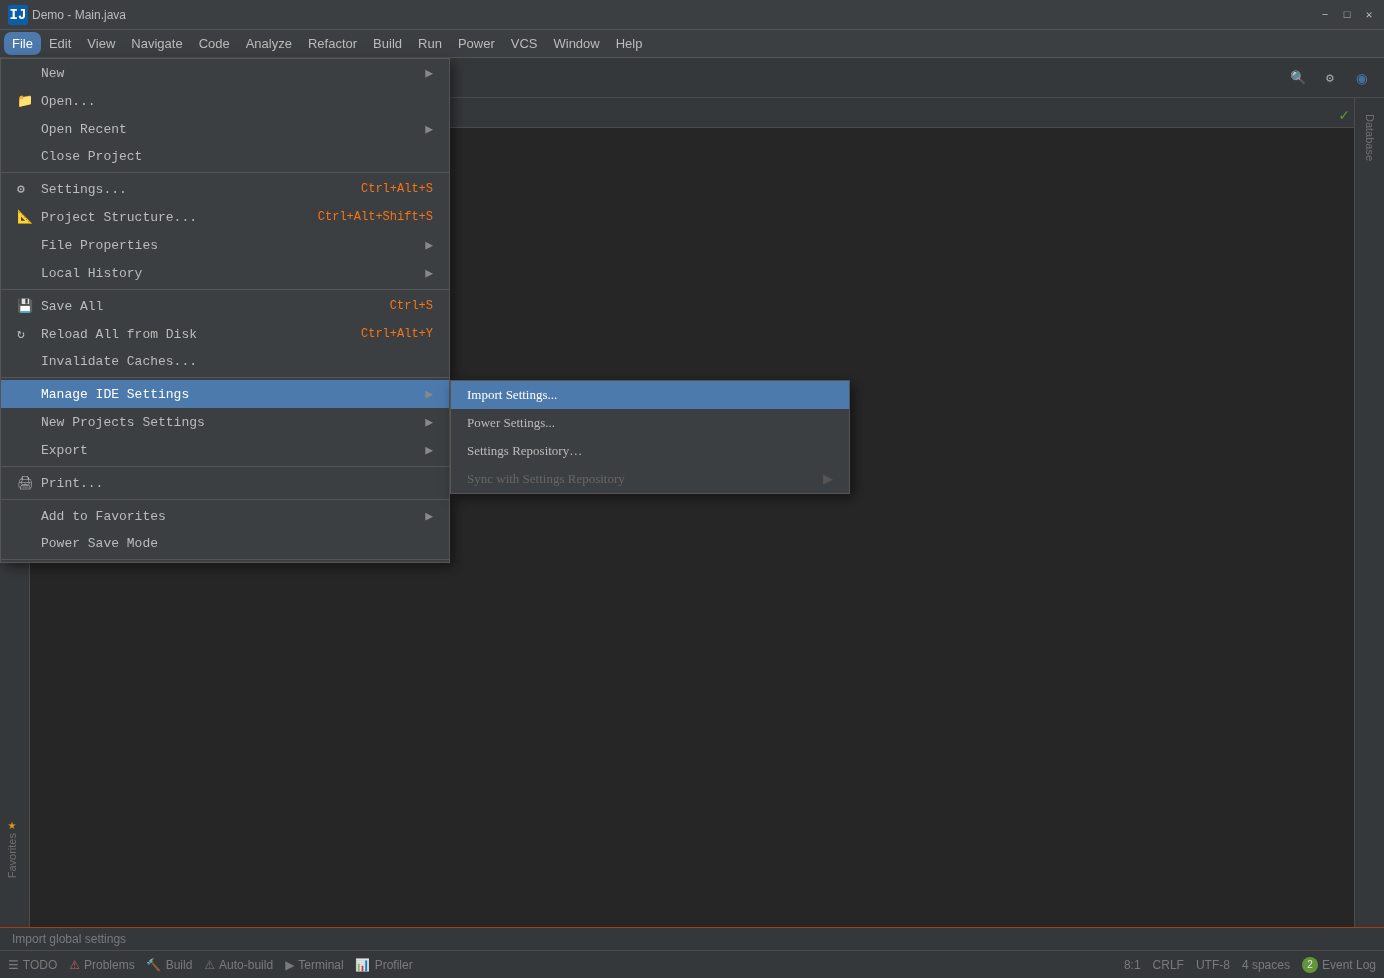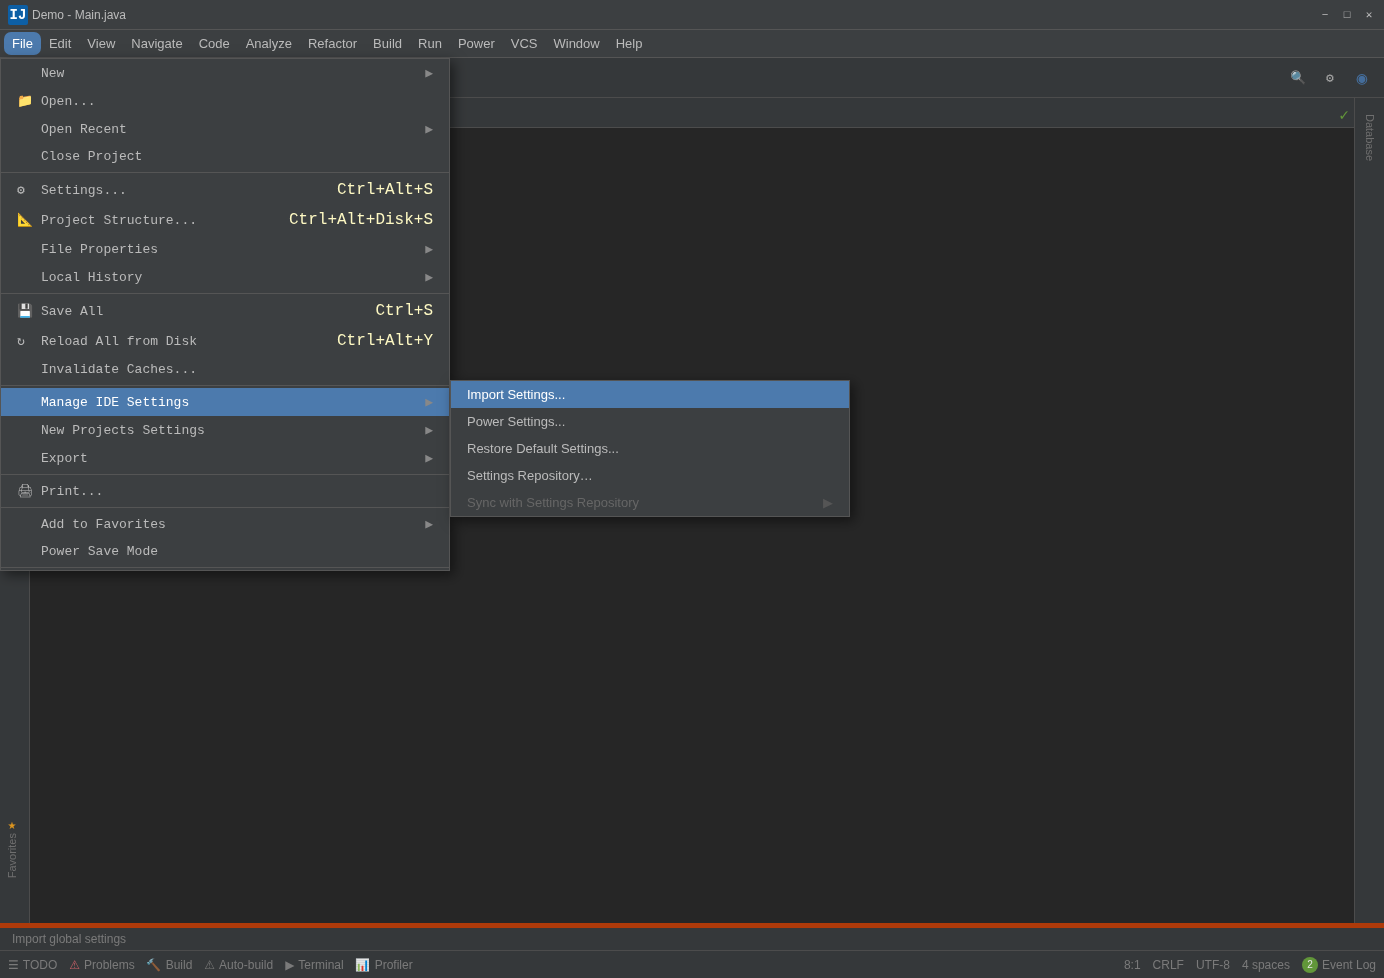--- a/index.html
+++ b/index.html
@@ -269,42 +269,42 @@
       position: relative;
     }
     .dropdown-item.highlighted { background: #4c7aad; color: white; }
     .dropdown-item-icon {
       width: 20px;
       margin-right: 4px;
       flex-shrink: 0;
     }
     .dropdown-item-shortcut {
       margin-left: auto;
-      color: #fef9c3;
-      font-size: 16px;
+      color: #f97316;
+      font-size: 12px;
       font-family: Liberation Mono, monospace;
     }
     .dropdown-arrow {
       margin-left: auto;
       color: #888;
     }
     .dropdown-separator {
       height: 1px;
       background: #555;
       margin: 2px 0;
     }
     .dropdown-item-save-icon {
       color: #6da740;
     }
     .submenu-item {
       display: flex;
       align-items: center;
       padding: 6px 16px;
       cursor: pointer;
-      font-family: Liberation Sans, sans-serif;
+      font-family: Liberation Serif, serif;
       font-size: 13px;
       color: #bbb;
       position: relative;
     }
     .submenu-item.highlighted { background: #4c7aad; color: white; }
     .submenu-item.disabled { color: #666; cursor: default; }
 
     
     .status-bar {
       height: 28px;
@@ -343,21 +343,21 @@
     .status-hint {
       position: absolute;
       bottom: 28px;
       left: 0;
       right: 0;
       background: #3c3f41;
       padding: 4px 12px;
       font-family: Arial, sans-serif;
       font-size: 12px;
       color: #888;
-      border-top: 5px solid #c2410c;
+      border-top: 1px solid #c2410c;
     }
 
     
     .overlay {
       position: fixed;
       top: 58px;
       left: 0;
       right: 0;
       bottom: 0;
       background: rgba(0,0,0,0.1);
@@ -570,21 +570,21 @@
   </div>
   <div class="dropdown-separator"></div>
   <div class="dropdown-item">
     <span class="dropdown-item-icon">⚙</span>
     Settings...
     <span class="dropdown-item-shortcut">Ctrl+Alt+S</span>
   </div>
   <div class="dropdown-item">
     <span class="dropdown-item-icon">📐</span>
     Project Structure...
-    <span class="dropdown-item-shortcut">Ctrl+Alt+Disk+S</span>
+    <span class="dropdown-item-shortcut">Ctrl+Alt+Shift+S</span>
   </div>
   <div class="dropdown-item">
     <span class="dropdown-item-icon"></span>
     File Properties
     <span class="dropdown-arrow">▶</span>
   </div>
   <div class="dropdown-item">
     <span class="dropdown-item-icon"></span>
     Local History
     <span class="dropdown-arrow">▶</span>
@@ -639,22 +639,19 @@
 </div>
 
 <div class="submenu-manage" style="top: 380px;">
   <div class="submenu-item highlighted">
     Import Settings...
   </div>
   <div class="submenu-item">
     Power Settings...
   </div>
   <div class="submenu-item">
-    Restore Default Settings...
-  </div>
-  <div class="submenu-item">
     Settings Repository…
   </div>
   <div class="submenu-item disabled">
     Sync with Settings Repository
     <span class="dropdown-arrow" style="margin-left:auto; color:#555;">▶</span>
   </div>
 </div>
 
 </body></html>

